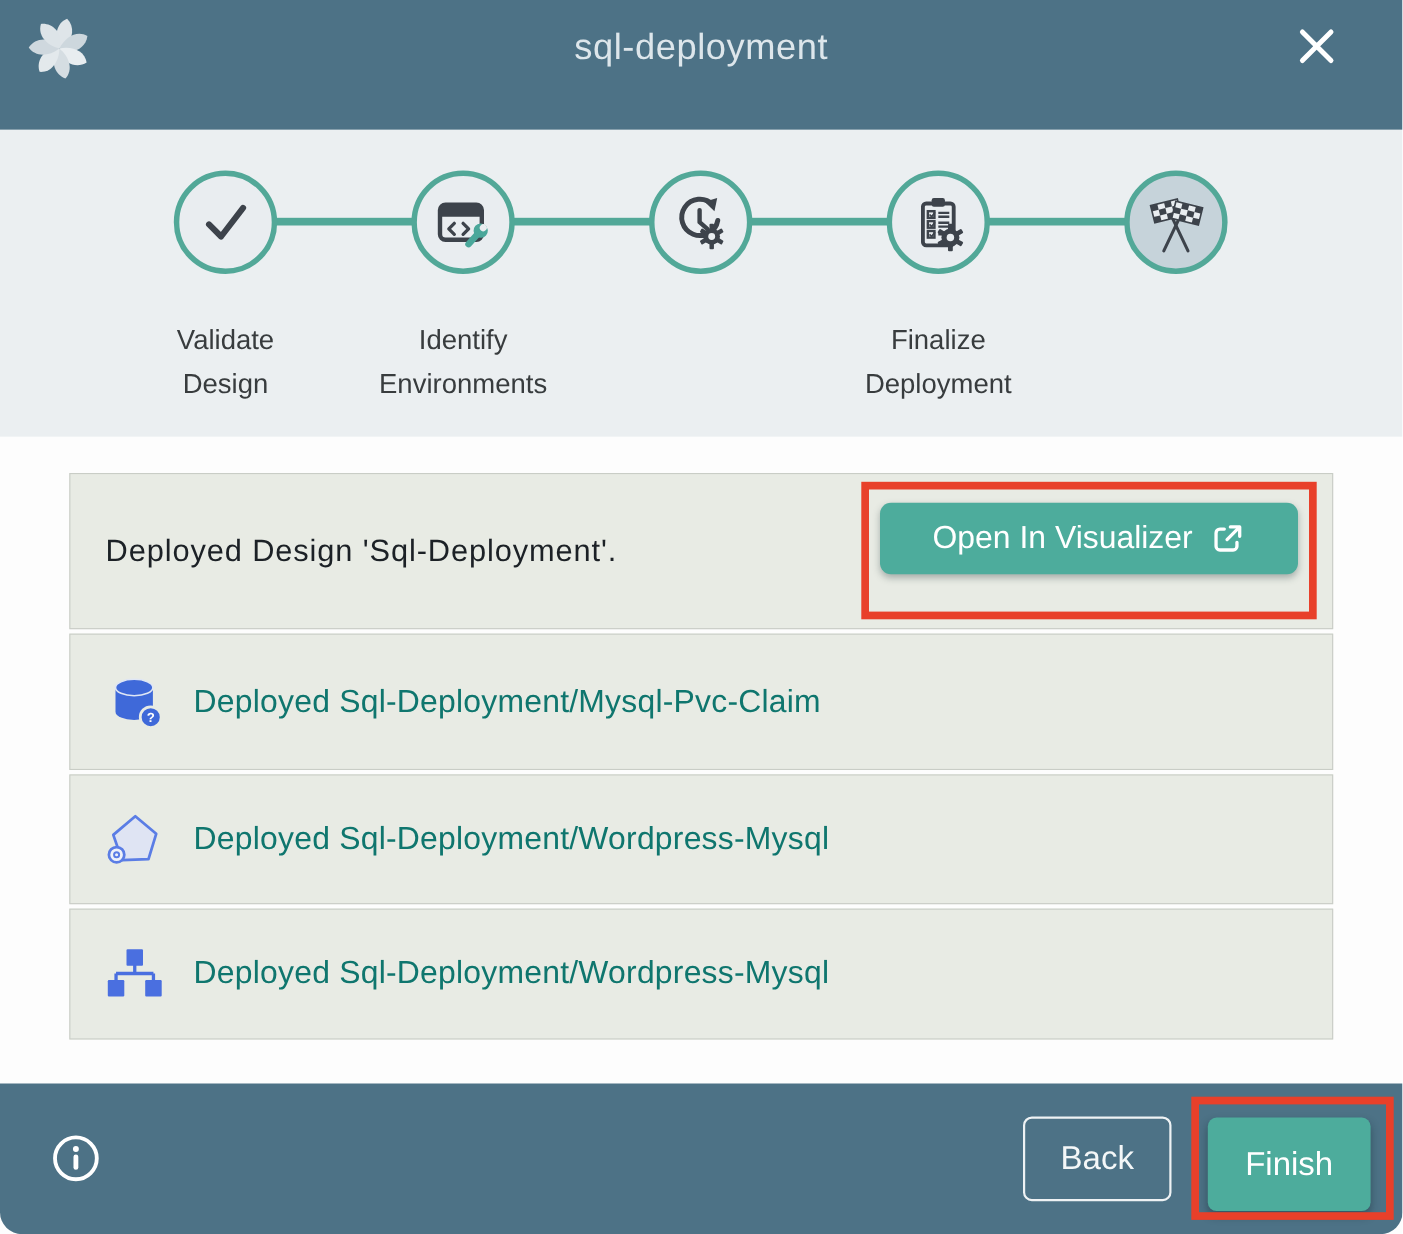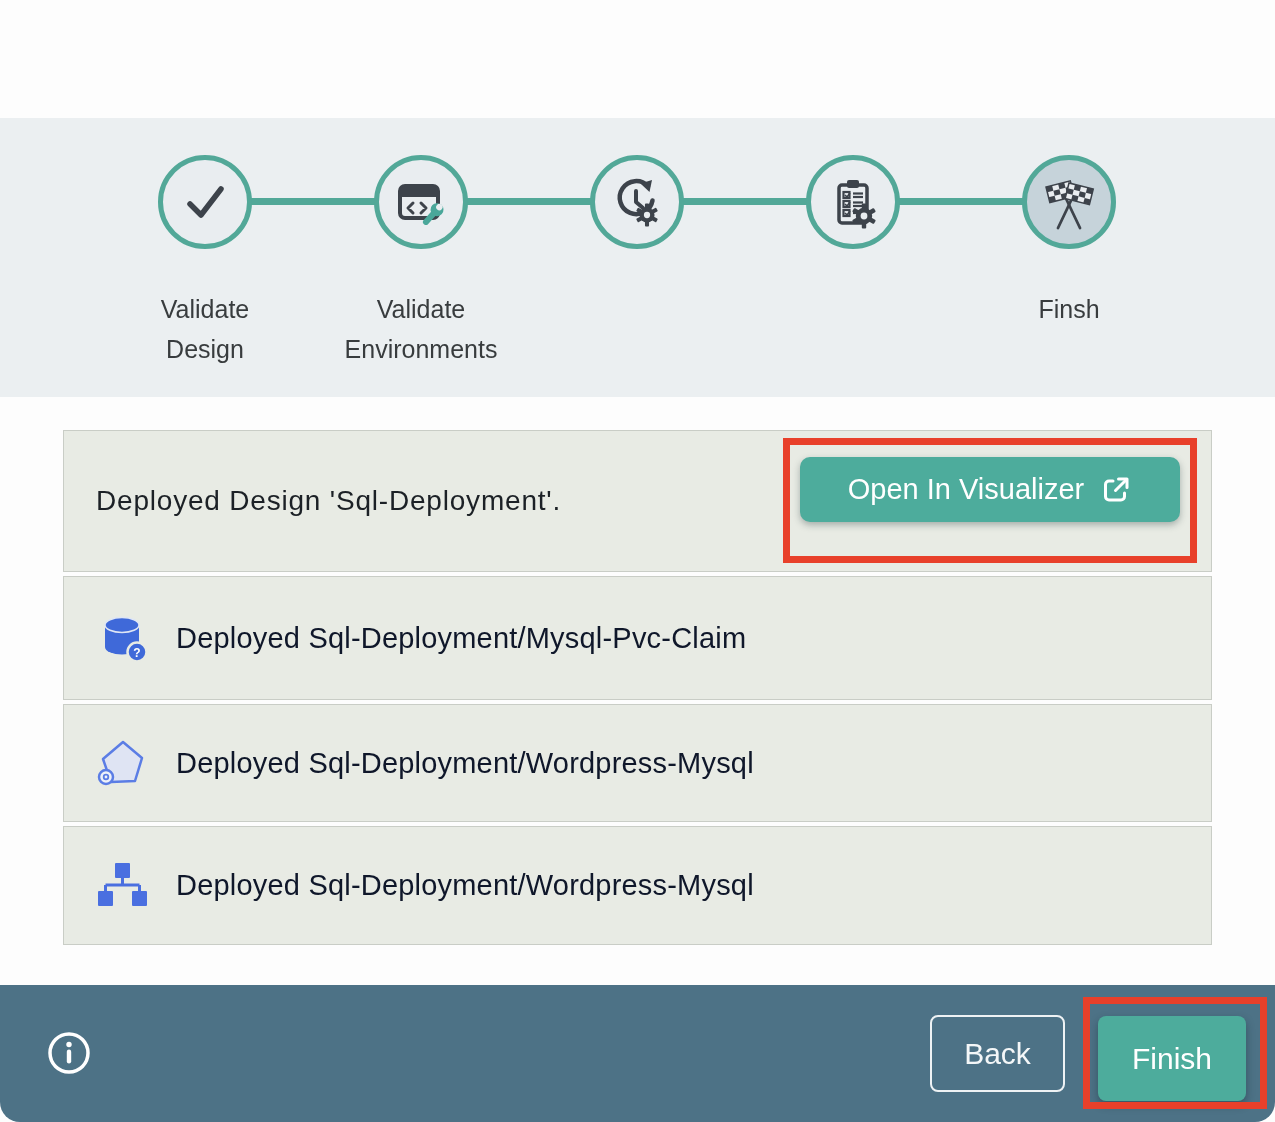--- a/index.html
+++ b/index.html
@@ -28,21 +28,21 @@
 
   
   .rows { position:absolute; left:63px; top:430px; width:1149px; }
   .row { background:#e8ebe4; border:1px solid #c9cdc6; display:flex; align-items:center; margin-bottom:4px; }
   .row-design { height:142px; padding-left:32px; }
   .row-item { height:124px; padding-left:32px; }
   .row-item-3 { height:118px; }
   .row-item-4 { height:119px; }
   .design-text { font-size:28px; color:#1c2126; letter-spacing:0.8px; font-weight:400; }
   .item-icon { width:52px; height:52px; flex:0 0 52px; margin-right:28px; }
-  .item-text { font-size:29px; color:#0f172a; font-weight:500; letter-spacing:0.2px; }
+  .item-text { font-size:29px; color:#0f766e; font-weight:500; letter-spacing:0.2px; }
 
   
   .btn-visualizer { position:absolute; left:800px; top:457px; width:380px; height:65px;
     background:#4dac9c; border:none; border-radius:10px; color:#ffffff; font-size:29px;
     font-family:inherit; display:flex; align-items:center; justify-content:center; gap:16px;
     cursor:pointer; box-shadow:0 3px 7px rgba(40,60,60,0.35); }
   .annotation { position:absolute; border:7px solid #e8402a; pointer-events:none; }
   .annotation-visualizer { left:783px; top:438px; width:414px; height:125px; }
   .annotation-finish { left:1083px; top:997px; width:184px; height:112px; }
 
@@ -73,20 +73,43 @@
       <rect x="-2.2" y="-12.5" width="4.4" height="6" rx="1" transform="rotate(240)"></rect>
       <rect x="-2.2" y="-12.5" width="4.4" height="6" rx="1" transform="rotate(300)"></rect>
       <circle cx="0" cy="0" r="8.2"></circle>
       <circle cx="0" cy="0" r="3.4" fill="#e9edf0"></circle>
     </g>
   </defs>
 </svg>
 
 <div class="modal">
 
+  <div class="header">
+    <span class="logo">
+      <svg width="64" height="64" viewBox="0 0 64 64">
+        <g>
+          <path d="M32 32 C 27 21 29 9 39 5 C 46 12 45 24 36 30 Z" fill="#dfe5e9"></path>
+          <path d="M32 32 C 27 21 29 9 39 5 C 46 12 45 24 36 30 Z" fill="#cdd7dd" transform="rotate(51.4 32 32)"></path>
+          <path d="M32 32 C 27 21 29 9 39 5 C 46 12 45 24 36 30 Z" fill="#e8edf0" transform="rotate(102.8 32 32)"></path>
+          <path d="M32 32 C 27 21 29 9 39 5 C 46 12 45 24 36 30 Z" fill="#d5dde2" transform="rotate(154.2 32 32)"></path>
+          <path d="M32 32 C 27 21 29 9 39 5 C 46 12 45 24 36 30 Z" fill="#e3e9ec" transform="rotate(205.6 32 32)"></path>
+          <path d="M32 32 C 27 21 29 9 39 5 C 46 12 45 24 36 30 Z" fill="#cfd8de" transform="rotate(257 32 32)"></path>
+          <path d="M32 32 C 27 21 29 9 39 5 C 46 12 45 24 36 30 Z" fill="#dde4e8" transform="rotate(308.4 32 32)"></path>
+        </g>
+      </svg>
+    </span>
+    <div class="title">sql-deployment</div>
+    <button class="close-btn">
+      <span>
+        <svg width="44" height="44" viewBox="0 0 44 44">
+          <path d="M9 9 L35 35 M35 9 L9 35" stroke="#ffffff" stroke-width="4.5" stroke-linecap="round"></path>
+        </svg>
+      </span>
+    </button>
+  </div>
 
   <div class="stepper-section">
     <div class="connector"></div>
     <div class="steps-row">
 
       <div class="step">
         <div class="step-circle">
           <span>
             <svg width="58" height="58" viewBox="0 0 58 58">
               <path d="M14 31 L25 42 L45 16" stroke="#3d434b" stroke-width="5.5" fill="none" stroke-linecap="round" stroke-linejoin="round"></path>
@@ -104,21 +127,21 @@
               <path d="M8 18 a5 5 0 0 1 5-5 h28 a5 5 0 0 1 5 5 v6 H8 Z" fill="#3d434b"></path>
               <path d="M21 30 l-5 5 5 5 M29 30 l5 5 -5 5" stroke="#3d434b" stroke-width="3" fill="none" stroke-linecap="round" stroke-linejoin="round"></path>
               <g transform="translate(42,40) rotate(42)">
                 <rect x="-3" y="-2" width="6" height="17" rx="3" fill="#4aa79a"></rect>
                 <circle cx="0" cy="-4.5" r="6.5" fill="#4aa79a"></circle>
                 <circle cx="0" cy="-8" r="3.2" fill="#e9edf0"></circle>
               </g>
             </svg>
           </span>
         </div>
-        <div class="step-label">Validate Environments</div>
+        <div class="step-label">Identify Environments</div>
       </div>
 
       <div class="step">
         <div class="step-circle">
           <span>
             <svg width="58" height="58" viewBox="0 0 58 58">
               <path d="M40 13 A 16.5 16.5 0 1 0 44.5 27.5" stroke="#3d434b" stroke-width="4.5" fill="none" stroke-linecap="round"></path>
               <path d="M44 7 L32.5 10.5 L41.5 19 Z" fill="#3d434b"></path>
               <path d="M28 18 V29 L35 35" stroke="#3d434b" stroke-width="4" fill="none" stroke-linecap="round" stroke-linejoin="round"></path>
               <use href="#gear" transform="translate(39,42) scale(0.92)"></use>
@@ -143,20 +166,21 @@
                 <line x1="29" y1="29.5" x2="39" y2="29.5"></line>
                 <line x1="29" y1="33" x2="39" y2="33"></line>
                 <rect x="19.5" y="37" width="6" height="6"></rect>
                 <path d="M21 40 l2 2 3-4" stroke-width="1.6"></path>
                 <line x1="29" y1="40" x2="35" y2="40"></line>
               </g>
               <use href="#gear" transform="translate(40,43)"></use>
             </svg>
           </span>
         </div>
+        <div class="step-label">Finalize Deployment</div>
       </div>
 
       <div class="step">
         <div class="step-circle active">
           <span>
             <svg width="60" height="60" viewBox="0 0 60 60">
               <path d="M22 16 L41 56" stroke="#3d434b" stroke-width="2.8" stroke-linecap="round"></path>
               <path d="M38 16 L19 56" stroke="#3d434b" stroke-width="2.8" stroke-linecap="round"></path>
               <g transform="translate(7,15) rotate(-14)">
                 <rect x="0" y="0" width="25" height="16" fill="#e9edf0" stroke="#3d434b" stroke-width="1.5"></rect>
@@ -176,21 +200,20 @@
                     <rect x="18.75" y="0" width="6.25" height="5.33"></rect>
                   <rect x="0" y="5.33" width="6.25" height="5.33"></rect>
                     <rect x="12.5" y="5.33" width="6.25" height="5.33"></rect>
                   <rect x="6.25" y="10.66" width="6.25" height="5.33"></rect>
                     <rect x="18.75" y="10.66" width="6.25" height="5.33"></rect>
                 </g>
               </g>
             </svg>
           </span>
         </div>
-        <div class="step-label">Finsh</div>
       </div>
 
     </div>
   </div>
 
   <div class="rows">
     <div class="row row-design">
       <span class="design-text">Deployed Design 'Sql-Deployment'.</span>
     </div>
 

